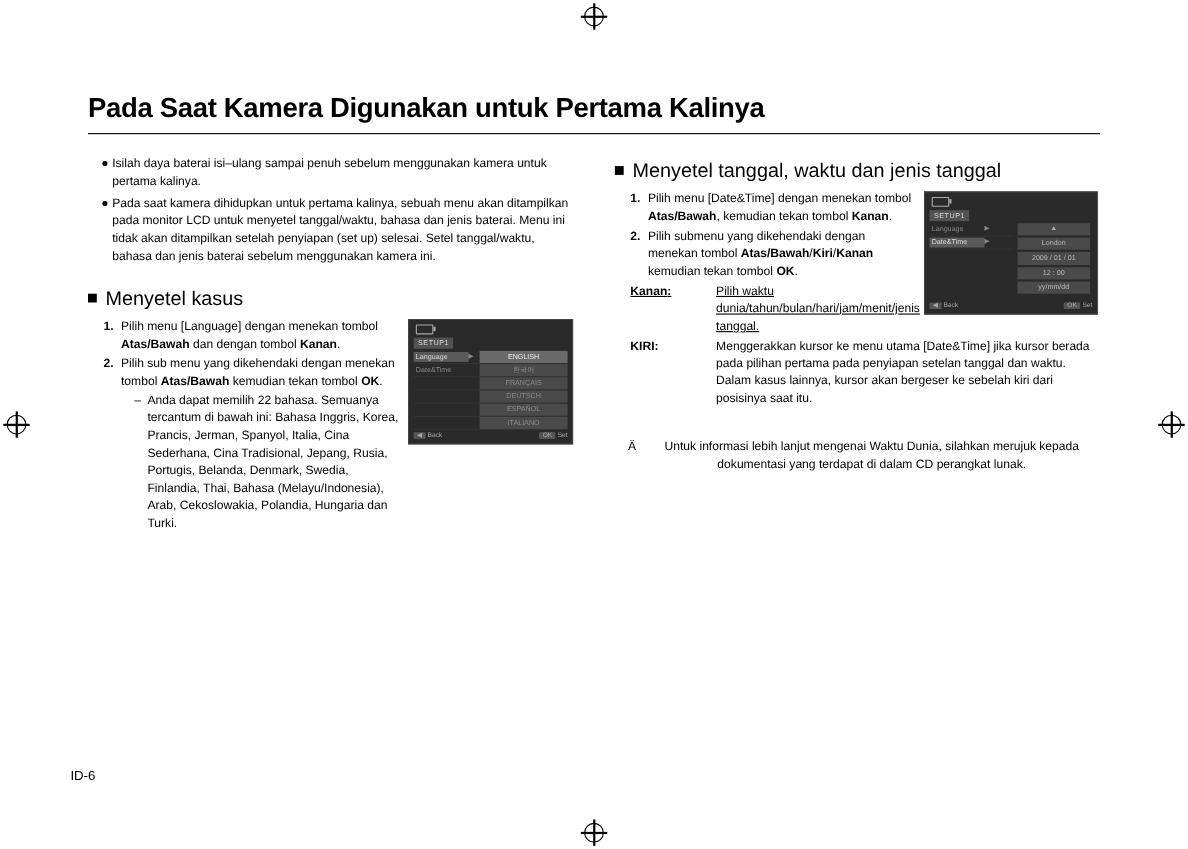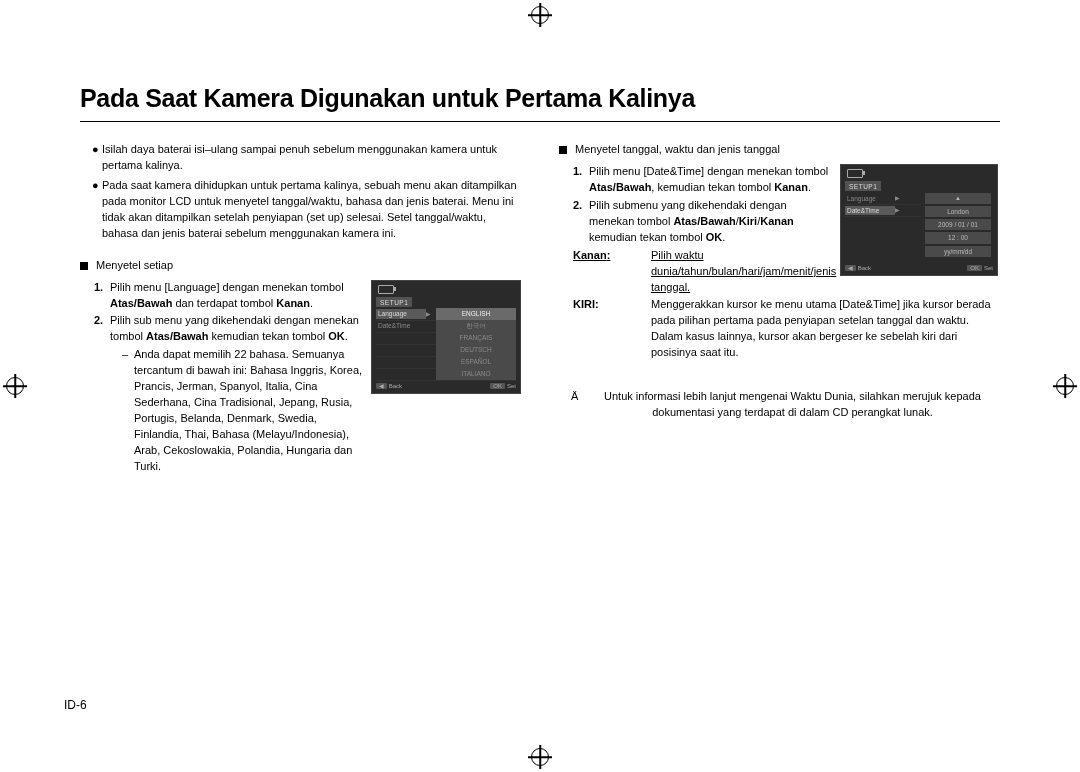--- a/index.html
+++ b/index.html
@@ -76,21 +76,21 @@
     flex: 0 0 10px;
     font-size:11px;
     line-height:1.4;
   }
   .bulleted .text { flex:1;}
 
   .subhead {
     display:flex;
     align-items:center;
     margin: 16px 0 6px 0;
-    font-size: 11px;
+    font-size: 18px;
     font-weight: normal;
   }
   .subhead .sq {
     width:8px; height:8px;
     background:#000;
     margin-right:8px;
   }
 
   .ordered {
     counter-reset: step;
@@ -255,21 +255,21 @@
               <div class="text">Isilah daya baterai isi–ulang sampai penuh sebelum menggunakan kamera untuk pertama kalinya.</div>
             </div>
           <div class="row">
               <div class="dot">●</div>
               <div class="text">Pada saat kamera dihidupkan untuk pertama kalinya, sebuah menu akan ditampilkan pada monitor LCD untuk menyetel tanggal/waktu, bahasa dan jenis baterai. Menu ini tidak akan ditampilkan setelah penyiapan (set up) selesai. Setel  tanggal/waktu, bahasa  dan jenis baterai sebelum menggunakan kamera ini.</div>
             </div>
         </div>
 
         <div class="subhead">
           <span class="sq"></span>
-          <span>Menyetel setiap</span>
+          <span>Menyetel kasus</span>
         </div>
 
         <div class="step-with-lcd-left">
 
           <div class="lcd lcd-left">
             <div class="batt"></div>
             <div class="tab-row">
               <div class="tab active">SETUP1</div>
             </div>
             <div class="list">
@@ -307,21 +307,21 @@
             <div class="footer-bar">
               <span><span class="pill">◀</span><span>Back</span></span>
               <span><span class="pill">OK</span><span>Set</span></span>
             </div>
           </div>
 
           <div class="ordered">
             <div class="step">
               <div class="num">1.</div>
               <div class="body">
-                <span>Pilih menu [Language] dengan menekan tombol </span><span class="b">Atas/Bawah</span><span> dan terdapat tombol </span><span class="b">Kanan</span><span>.</span>
+                <span>Pilih menu [Language] dengan menekan tombol </span><span class="b">Atas/Bawah</span><span> dan dengan tombol </span><span class="b">Kanan</span><span>.</span>
               </div>
             </div>
             <div class="step">
               <div class="num">2.</div>
               <div class="body">
                 <span>Pilih sub menu yang dikehendaki dengan menekan tombol </span><span class="b">Atas/Bawah</span><span> kemudian tekan tombol </span><span class="b">OK</span><span>.</span>
                 <div class="sublist" style="margin-top:2px;">
                   <div class="dash">–</div>
                   <div class="body">Anda dapat memilih 22 bahasa. Semuanya tercantum di bawah ini: Bahasa Inggris, Korea, Prancis, Jerman, Spanyol, Italia, Cina Sederhana, Cina Tradisional, Jepang, Rusia, Portugis, Belanda, Denmark, Swedia, Finlandia, Thai, Bahasa (Melayu/Indonesia), Arab, Cekoslowakia, Polandia, Hungaria dan Turki.</div>
                 </div>

